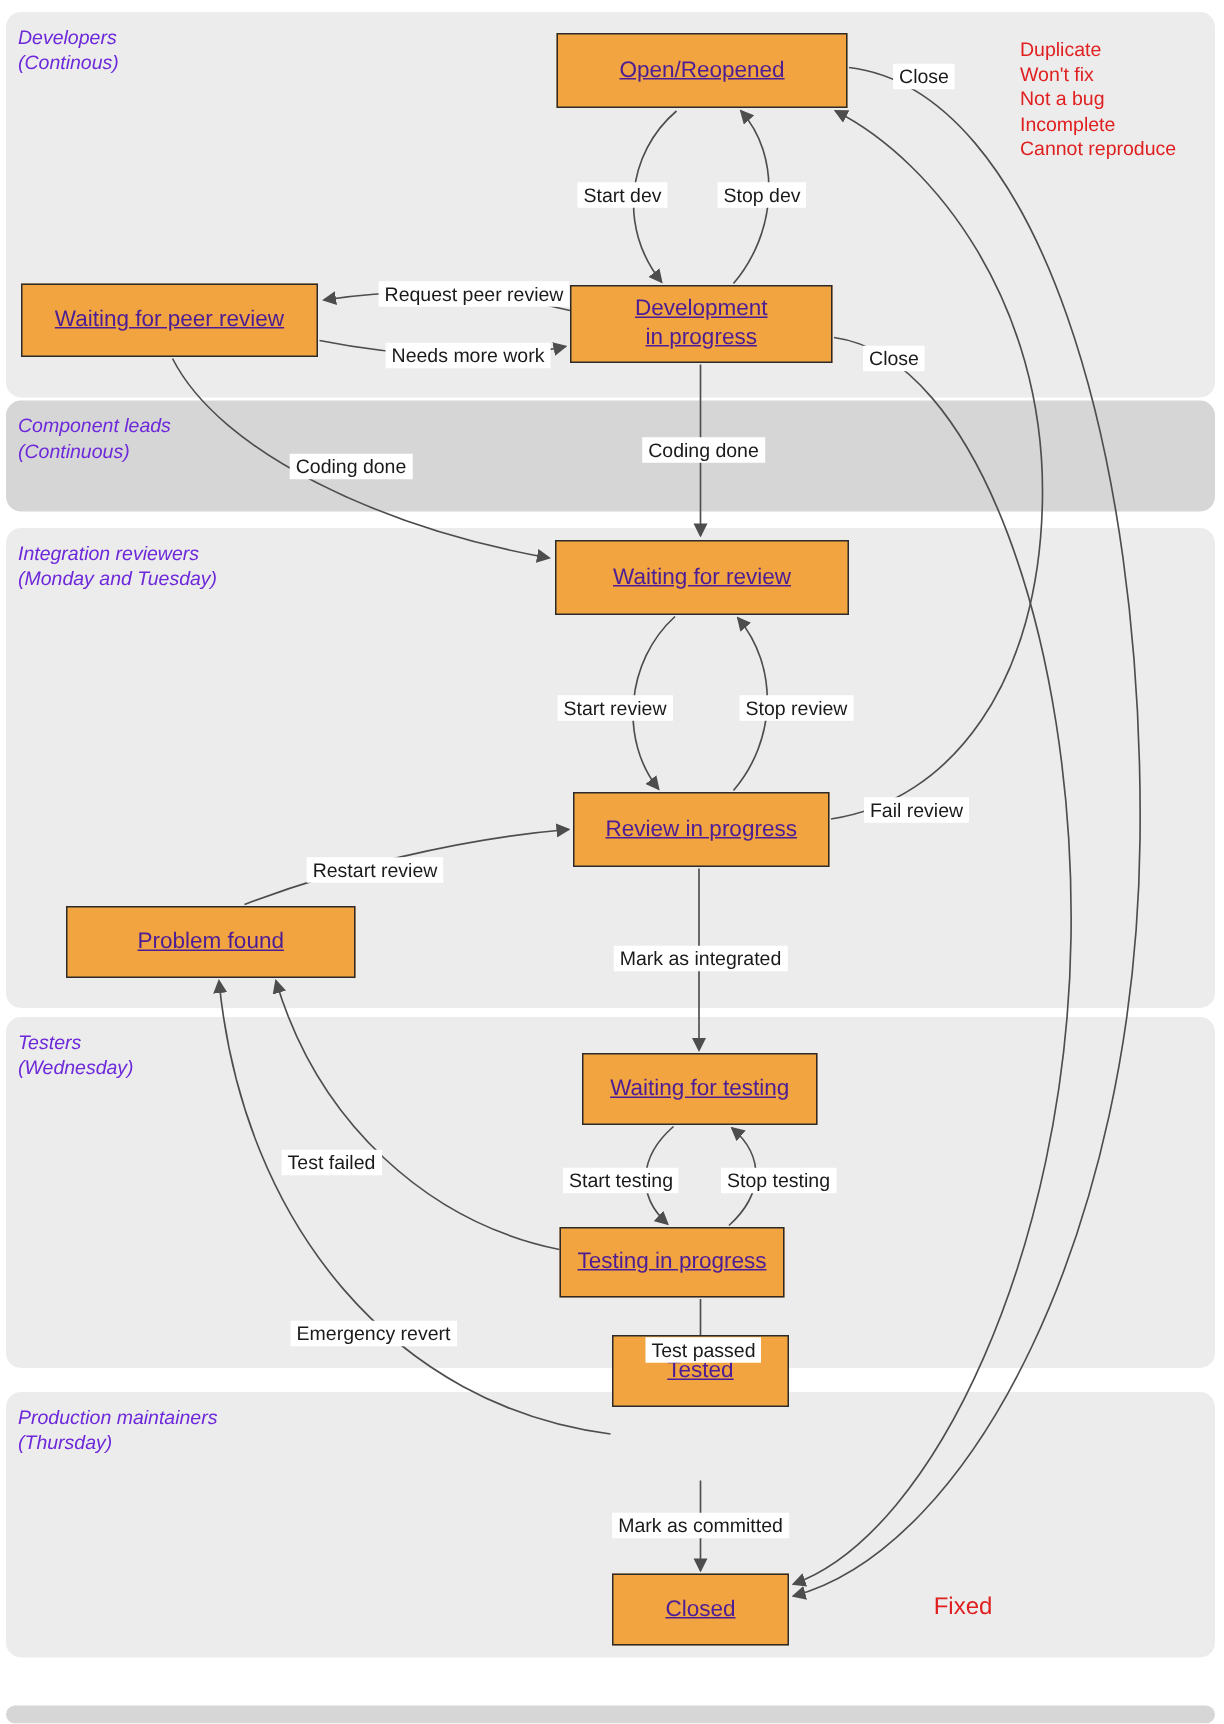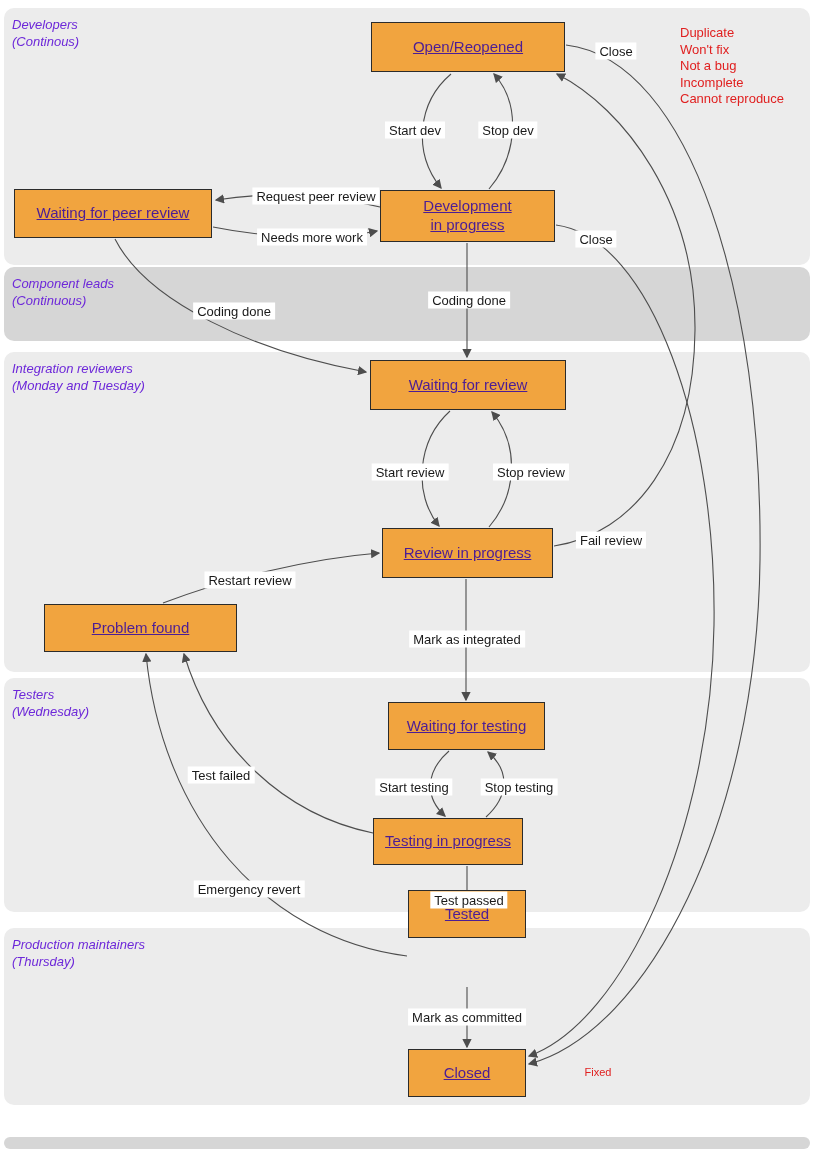--- a/index.html
+++ b/index.html
@@ -24,21 +24,21 @@
   path.edge{fill:none;stroke:var(--edge);stroke-width:1.1px;}
   .node{
     position:absolute;display:flex;align-items:center;justify-content:center;
     text-align:center;background:var(--state-fill);border:1px solid var(--state-border);
     font-size:15px;line-height:1.25;color:#4c1d95;text-decoration:underline;
   }
   .chip{
     position:absolute;transform:translate(-50%,-50%);background:#fff;
     padding:1px 4px;font-size:13px;white-space:nowrap;color:var(--text);
   }
-  .red-note{position:absolute;transform:translate(-50%,-50%);color:var(--annotation-red);font-size:11px;white-space:nowrap;}
+  .red-note{position:absolute;transform:translate(-50%,-50%);color:var(--annotation-red);font-size:16px;white-space:nowrap;margin-left:44px;}
   .red-list{position:absolute;left:680px;top:13px;color:var(--annotation-red);font-size:13px;line-height:16.5px;margin-top:12px;}
 </style>
 </head>
 <body>
 
 <div class="lane" style="top:8px;height:257px;">
   <div class="lane-title">
     <div>Developers</div>
     <div>(Continous)</div>
   </div>

